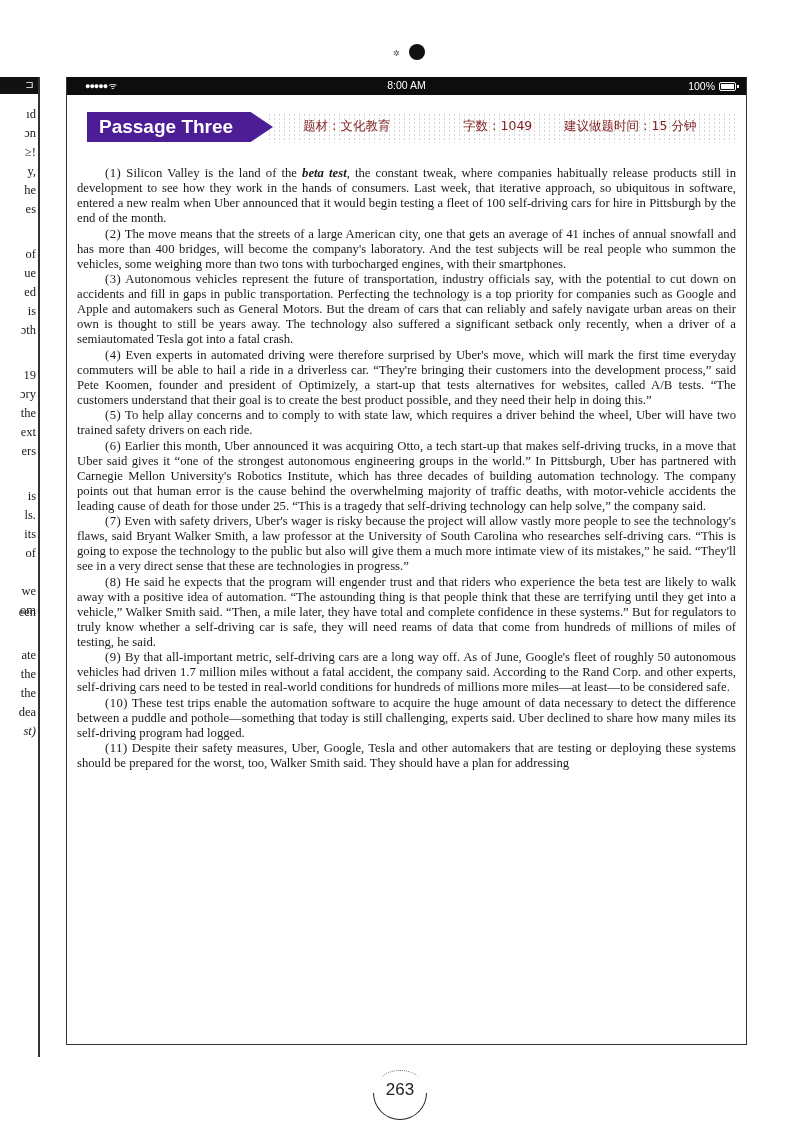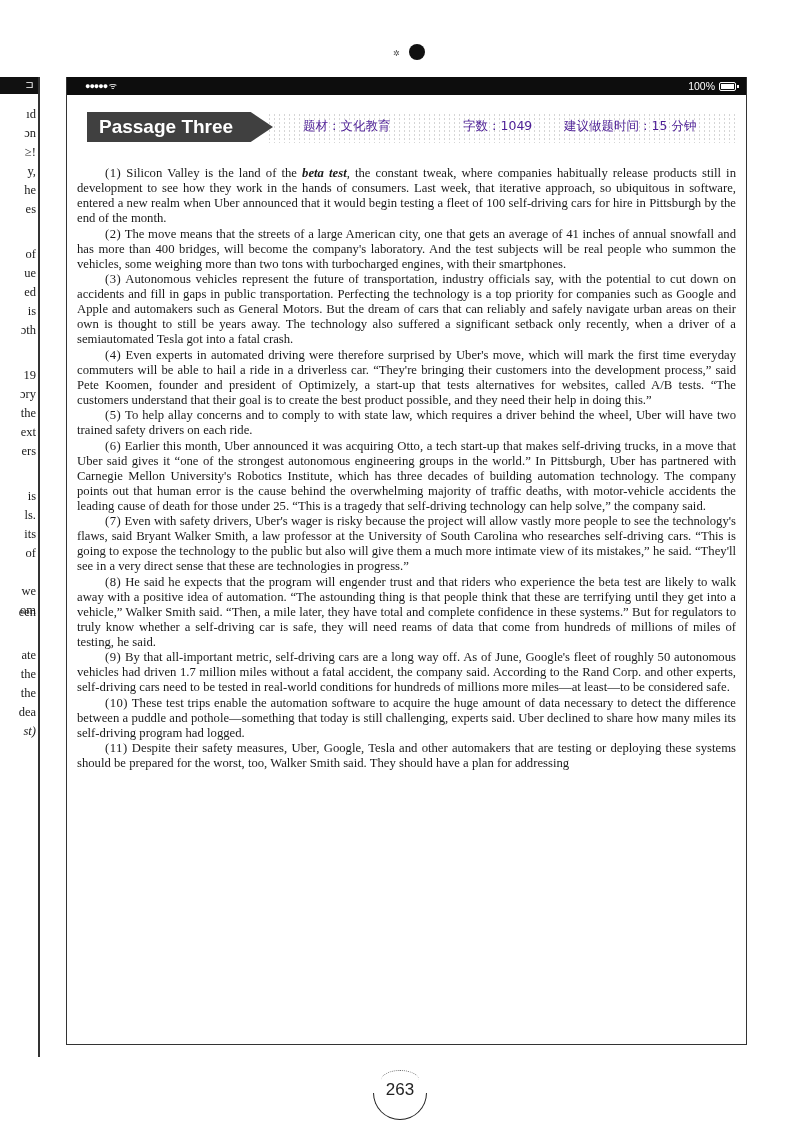--- a/index.html
+++ b/index.html
@@ -25,24 +25,24 @@
     .statusbar .battery { position: absolute; right: 10px; top: 3px; display: flex; align-items: center; gap: 4px; }
     .battery-icon { width: 17px; height: 9px; border: 1.3px solid #fff; border-radius: 2px; position: relative; }
     .battery-icon::after { content: ""; position: absolute; right: -4px; top: 2px; width: 2px; height: 3px; background: #fff; }
     .battery-icon .fill { position: absolute; left: 1px; top: 1px; right: 1px; bottom: 1px; background: #fff; }
 
     .header-band { position: relative; height: 40px; margin-top: 14px; }
     .header-band .speckle { position: absolute; left: 200px; right: 8px; top: 4px; height: 30px;
       background-image: radial-gradient(#bbb 0.6px, transparent 0.8px);
       background-size: 5px 4px; opacity: 0.7; }
     .passage-tag { position: absolute; left: 20px; top: 3px; height: 30px; width: 186px;
-      background: #404040; color: #fff; font-family: "Liberation Sans", sans-serif; font-weight: bold; font-size: 19px;
+      background: #4c1d95; color: #fff; font-family: "Liberation Sans", sans-serif; font-weight: bold; font-size: 19px;
       line-height: 30px; padding-left: 12px;
       clip-path: polygon(0 0, 88% 0, 100% 50%, 88% 100%, 0 100%); }
-    .meta { position: absolute; top: 9px; font-family: "DejaVu Sans", sans-serif; font-size: 12.5px; color: #4c1d95; white-space: nowrap; }
+    .meta { position: absolute; top: 9px; font-family: "DejaVu Sans", sans-serif; font-size: 12.5px; color: #7f1d1d; white-space: nowrap; }
     .meta.topic { left: 236px; }
     .meta.count { left: 396px; }
     .meta.time { left: 497px; }
 
     .article { position: absolute; left: 10px; right: 10px; top: 89px; font-size: 12.7px; line-height: 15px; text-align: justify; }
     .article p { text-indent: 2.2em; margin-bottom: 0.5px; }
     .article em { font-style: italic; font-weight: bold; }
     .pnum { letter-spacing: 0.5px; }
 
     .page-number-wrap { position: absolute; left: 373px; top: 1066px; width: 54px; height: 54px; }
@@ -89,20 +89,21 @@
       <span class="left-frag" style="top: 590px;">the</span>
       <span class="left-frag" style="top: 609px;">the</span>
       <span class="left-frag" style="top: 628px;">dea</span>
       <span class="left-frag it" style="top: 647px;">st)</span>
     </div>
 </div>
 
 <div class="page">
   <div class="statusbar">
     <span class="signal">●●●●● ᯤ</span>
+    <span class="time">8:00 AM</span>
     <span class="battery">
       <span>100%</span>
       <span class="battery-icon">
           <span class="fill"></span>
         </span>
     </span>
   </div>
 
   <div class="header-band">
     <div class="speckle"></div>

